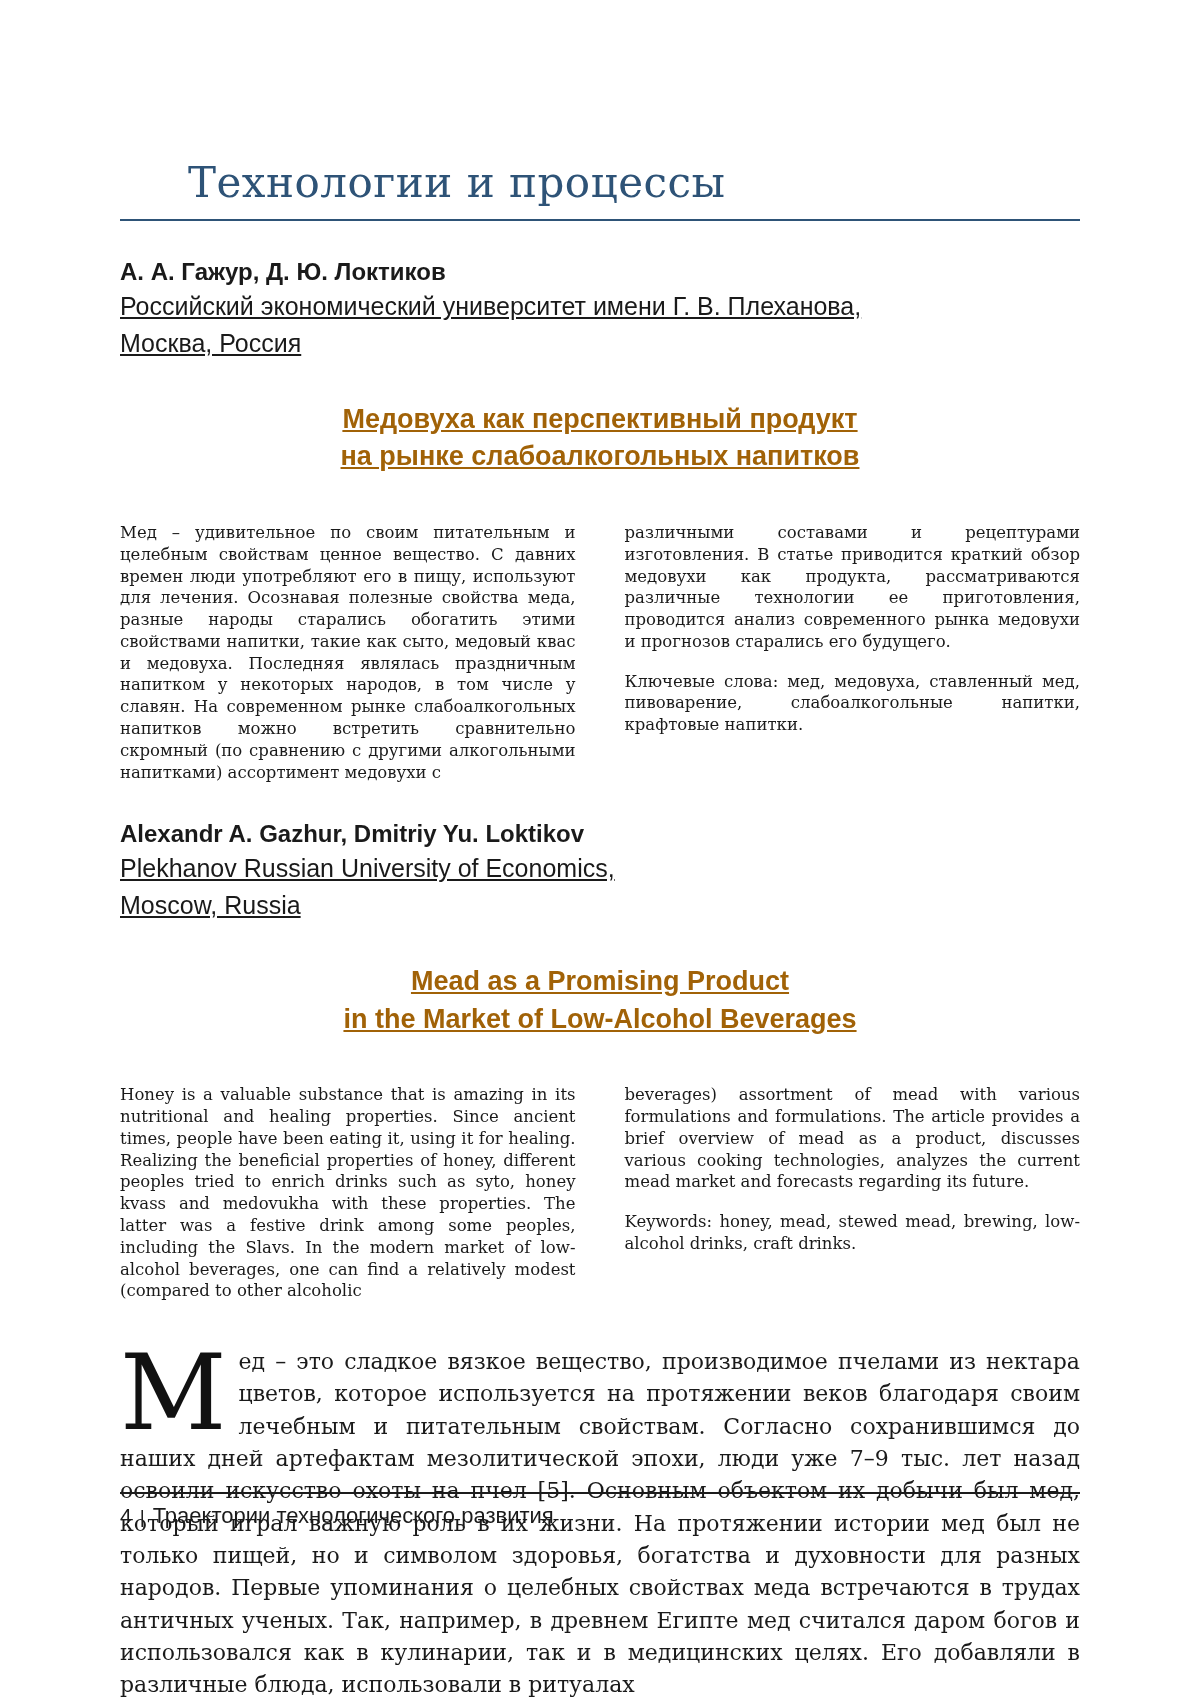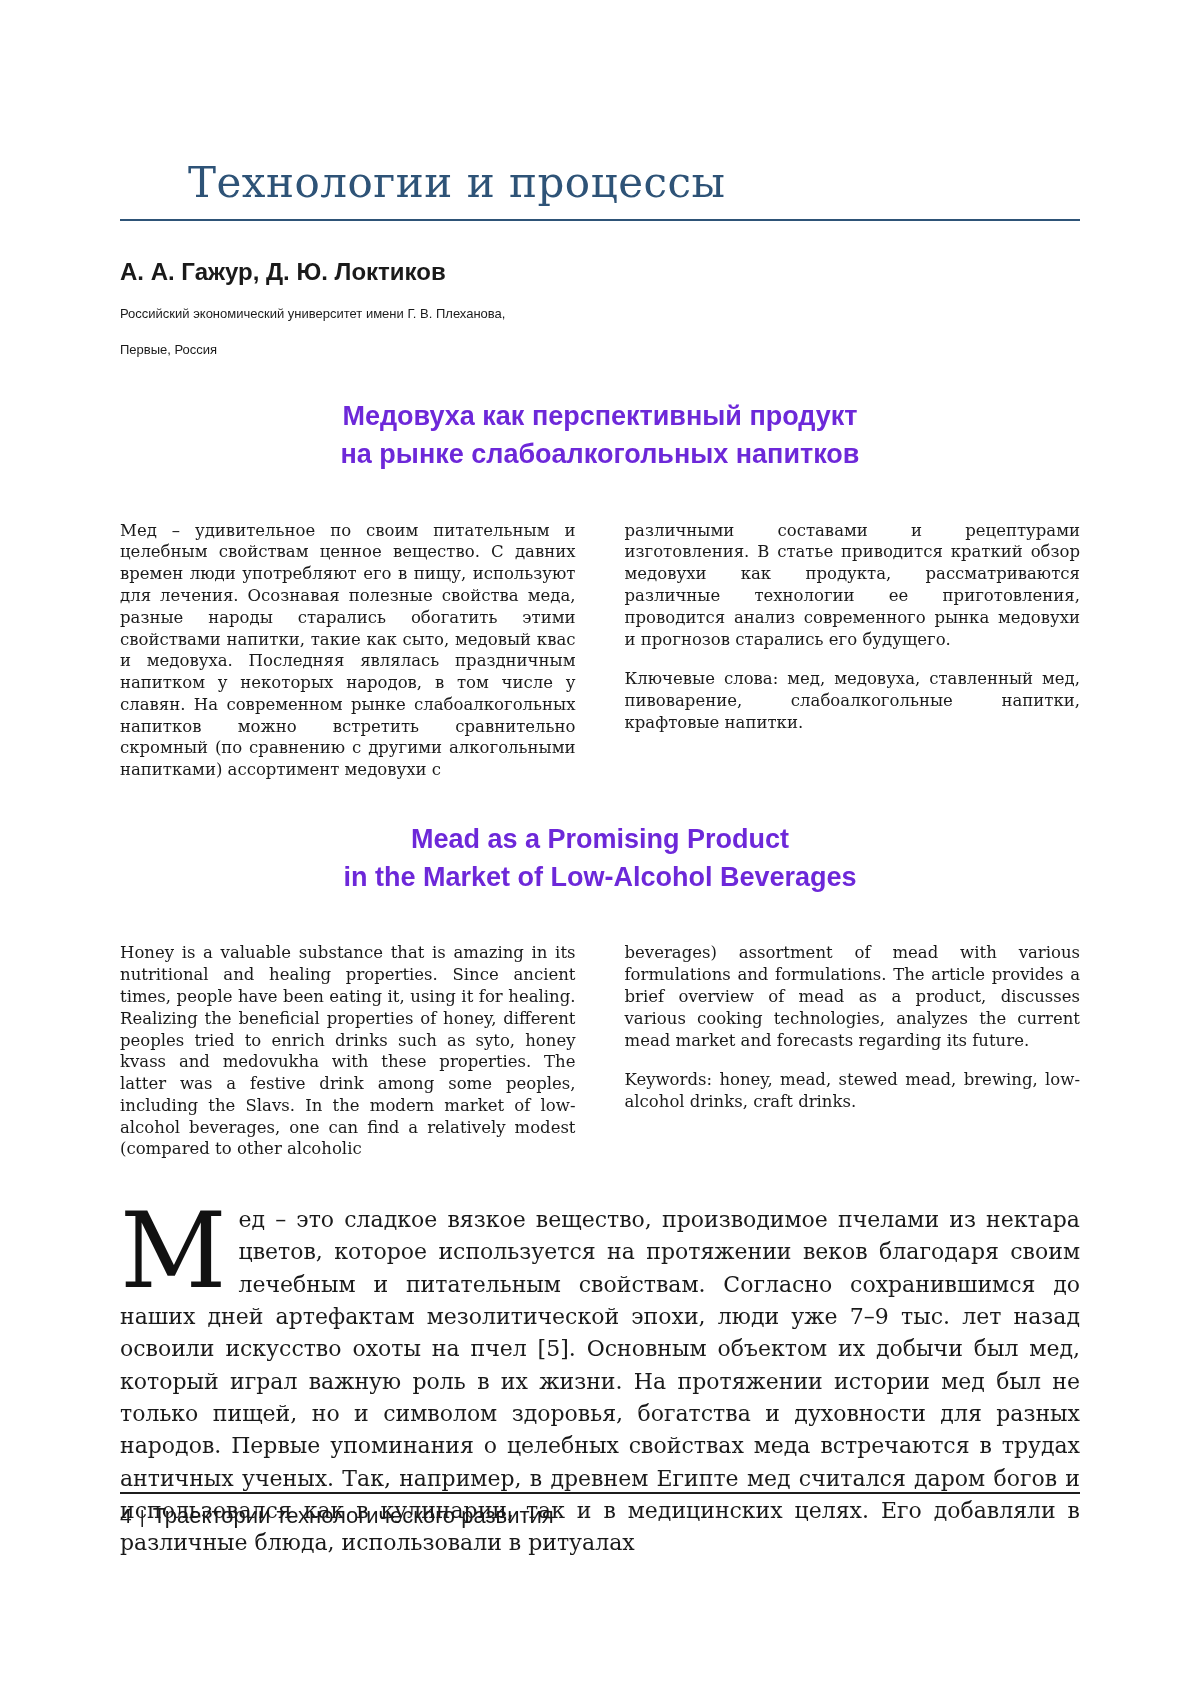--- a/index.html
+++ b/index.html
@@ -34,31 +34,32 @@
     border-top: 2px solid var(--accent);
   }
 
   
   .authors {
     margin-top: 36px;
     padding-right: 90px;
     font-family: "Liberation Sans", sans-serif;
   }
   .authors .names { font-weight: bold; font-size: 24px; line-height: 1.25; }
-  .authors .affil { font-size: 13px; line-height: 1.35; margin-top: 18px; }
+  .authors .affil { font-size: 25px; line-height: 1.35; margin-top: 3px; text-decoration: underline; }
 
   
   .article-title {
     margin: 40px 0 0 0;
     text-align: center;
     font-family: "Liberation Sans", sans-serif;
     font-weight: bold;
     font-size: 27px;
     line-height: 1.4;
-    color: #6d28d9;
+    color: #a16207;
+    text-decoration: underline;
   }
 
   
   .abstract {
     display: flex;
     gap: 49px;
     margin-top: 46px;
     font-size: 16.5px;
     line-height: 1.32;
     text-align: justify;
@@ -111,35 +112,40 @@
   <div class="content">
 
     <header class="section-header">
       <h1 class="section-title">Технологии и процессы</h1>
       <hr class="section-rule">
     </header>
 
     <div class="authors">
       <div class="names">А. А. Гажур, Д. Ю. Локтиков</div>
       <div class="affil">Российский экономический университет имени Г. В. Плеханова,</div>
-      <div class="affil">Первые, Россия</div>
+      <div class="affil">Москва, Россия</div>
     </div>
 
     <h2 class="article-title"><span>Медовуха как перспективный продукт</span><br><span>на рынке слабоалкогольных напитков</span></h2>
 
     <section class="abstract">
       <div class="col">
         <p>Мед – удивительное по своим питательным и целебным свойствам ценное вещество. С давних времен люди употребляют его в пищу, используют для лечения. Осознавая полезные свойства меда, разные народы старались обогатить этими свойствами напитки, такие как сыто, медовый квас и медовуха. Последняя являлась праздничным напитком у некоторых народов, в том числе у славян. На современном рынке слабоалкогольных напитков можно встретить сравнительно скромный (по сравнению с другими алкогольными напитками) ассортимент медовухи с</p>
       </div>
       <div class="col">
         <p>различными составами и рецептурами изготовления. В статье приводится краткий обзор медовухи как продукта, рассматриваются различные технологии ее приготовления, проводится анализ современного рынка медовухи и прогнозов старались его будущего.</p>
         <p><span class="kw-label">Ключевые слова:</span> <span>мед, медовуха, ставленный мед, пивоварение, слабоалкогольные напитки, крафтовые напитки.</span></p>
       </div>
     </section>
 
+    <div class="authors">
+      <div class="names">Alexandr A. Gazhur, Dmitriy Yu. Loktikov</div>
+      <div class="affil">Plekhanov Russian University of Economics,</div>
+      <div class="affil">Moscow, Russia</div>
+    </div>
 
     <h2 class="article-title"><span>Mead as a Promising Product</span><br><span>in the Market of Low-Alcohol Beverages</span></h2>
 
     <section class="abstract">
       <div class="col">
         <p>Honey is a valuable substance that is amazing in its nutritional and healing properties. Since ancient times, people have been eating it, using it for healing. Realizing the beneficial properties of honey, different peoples tried to enrich drinks such as syto, honey kvass and medovukha with these properties. The latter was a festive drink among some peoples, including the Slavs. In the modern market of low-alcohol beverages, one can find a relatively modest (compared to other alcoholic</p>
       </div>
       <div class="col">
         <p>beverages) assortment of mead with various formulations and formulations. The article provides a brief overview of mead as a product, discusses various cooking technologies, analyzes the current mead market and forecasts regarding its future.</p>
         <p><span class="kw-label">Keywords:</span> <span>honey, mead, stewed mead, brewing, low-alcohol drinks, craft drinks.</span></p>

